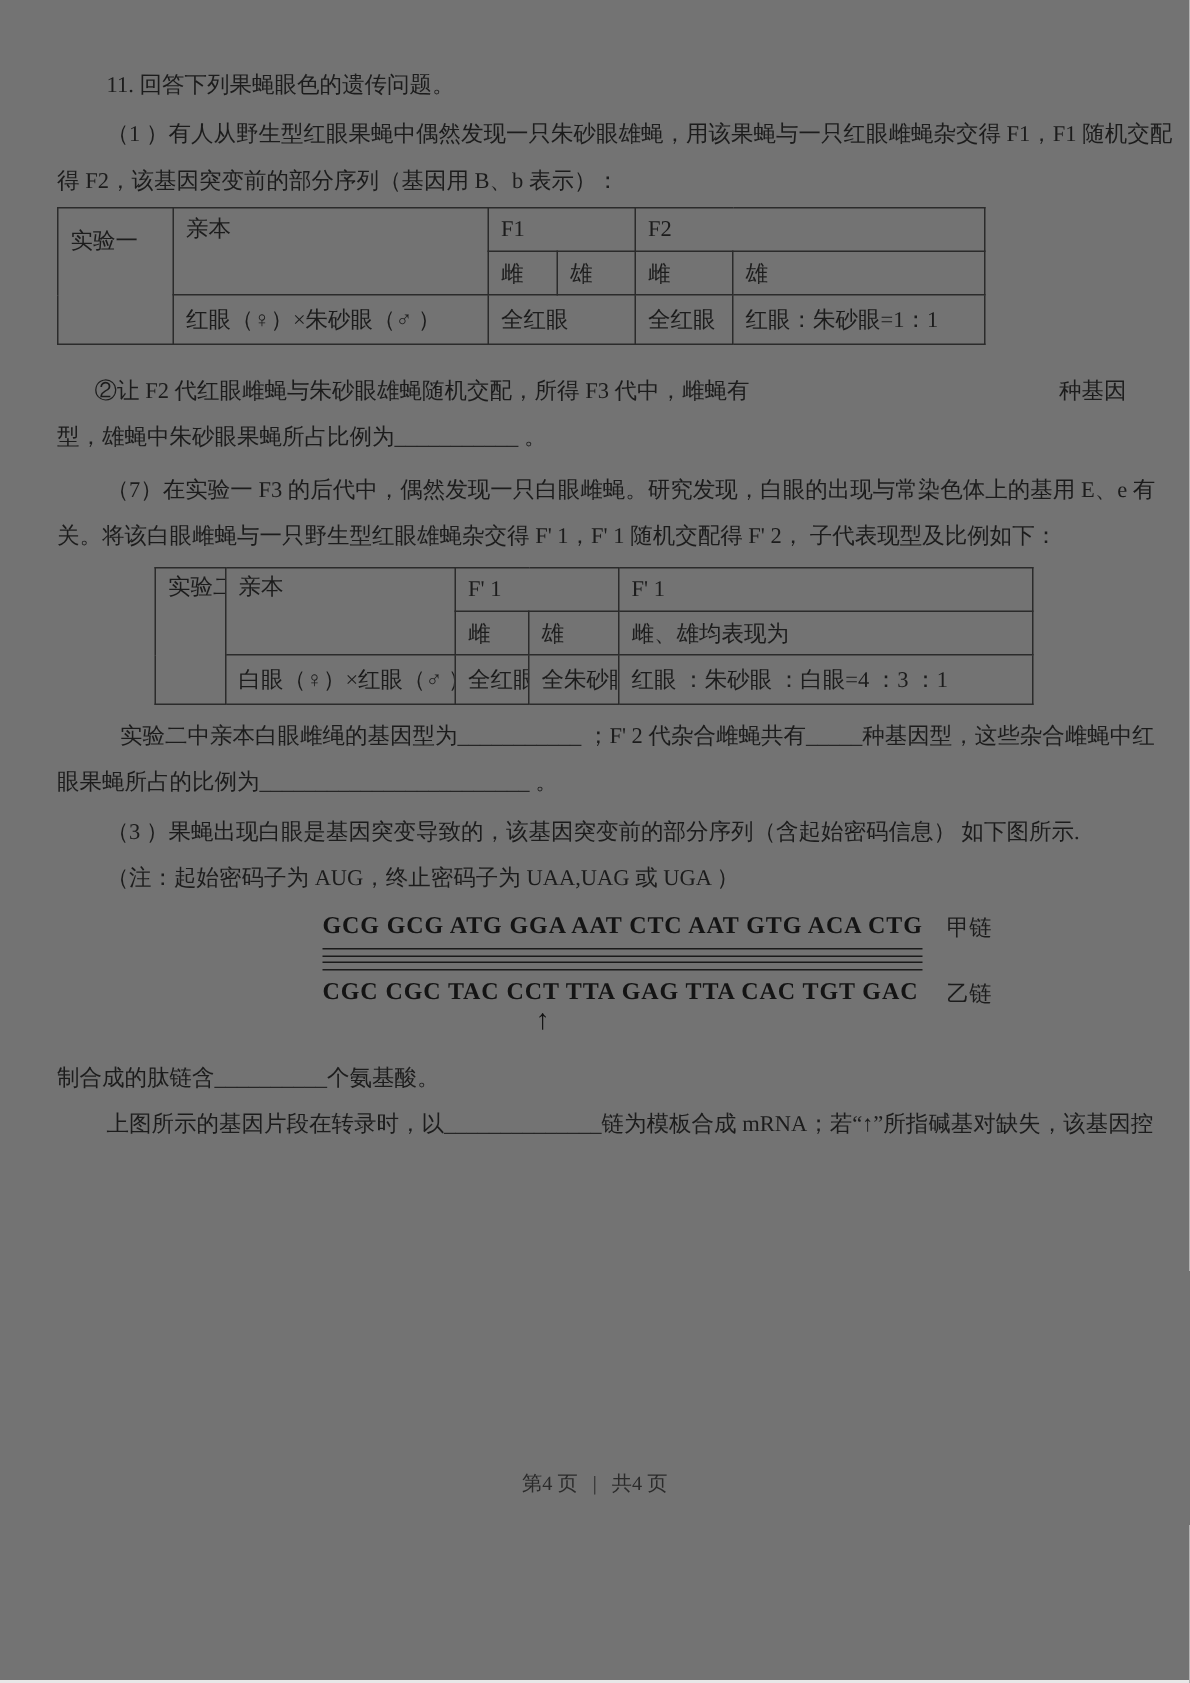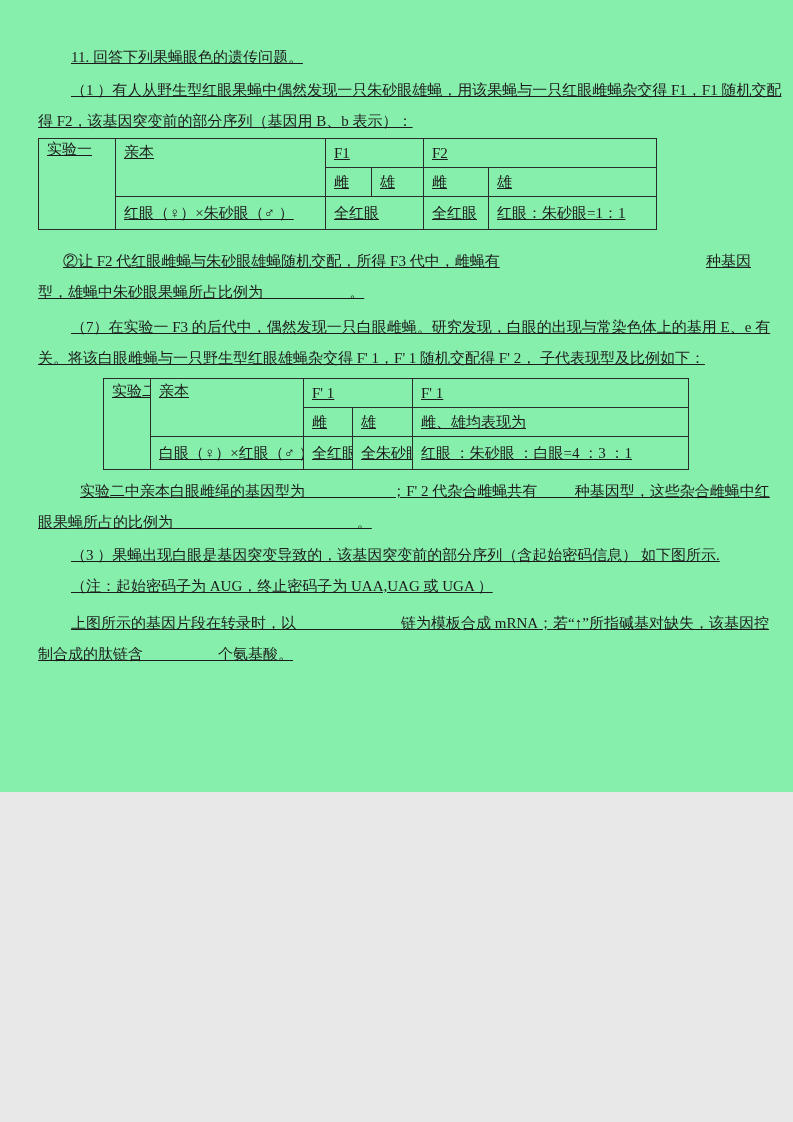--- a/index.html
+++ b/index.html
@@ -1,25 +1,24 @@
 <!DOCTYPE html>
 <html><head>
 <meta charset="utf-8">
 <style>
   html,body{margin:0;padding:0;background:#e8e8e8;}
   .page{
     position:relative;
-    width:793px;height:792px;
-    background:#86efac;
+    width:793px;height:1120px;
+    background:#737373;
     box-sizing:border-box;
     padding:42px 38px 0 38px;
     font-family:"Liberation Serif","DejaVu Serif",serif;
     color:#1c1c1c;
     overflow:hidden;
-    text-decoration:underline;
   }
   .line{font-size:15px;line-height:31px;white-space:nowrap;}
   .ind2{padding-left:33px;}
   .ind25{padding-left:42px;}
   .ind15{padding-left:25px;}
   .split{display:flex;justify-content:space-between;padding-left:25px;padding-right:4px;margin-top:16px;}
   table{border-collapse:collapse;table-layout:fixed;}
   .tbl td{
     border:1.6px solid #2b2b2b;
     font-size:15px;
@@ -96,21 +95,21 @@
     <colgroup>
       <col style="width:77px">
         <col style="width:210px">
         <col style="width:46px">
       <col style="width:52px">
         <col style="width:65px">
         <col style="width:168px">
     </colgroup>
     <tbody>
         <tr class="rowh1">
-      <td rowspan="3" style="vertical-align:top;padding-top:1px;">实验一</td>
+      <td rowspan="3" style="vertical-align:top;padding-top:12px;">实验一</td>
       <td rowspan="2" style="vertical-align:top;padding-top:4px;">亲本</td>
       <td colspan="2">F1</td>
       <td colspan="2">F2</td>
     </tr>
     <tr class="rowh2">
       <td>雌</td>
       <td>雄</td>
       <td>雌</td>
       <td>雄</td>
     </tr>
@@ -165,23 +164,37 @@
     </table>
 
   <div class="mt6">
     <div class="line ind25">实验二中亲本白眼雌绳的基因型为___________ ；F'  2 代杂合雌蝇共有_____种基因型，这些杂合雌蝇中红</div>
     <div class="line">眼果蝇所占的比例为________________________ 。</div>
   </div>
 
   <div class="line ind2 mt2">（3 ）果蝇出现白眼是基因突变导致的，该基因突变前的部分序列（含起始密码信息） 如下图所示.</div>
   <div class="line ind2">（注：起始密码子为 AUG，终止密码子为 UAA,UAG 或 UGA ）</div>
 
+  <div class="dna">
+    <span class="seq">GCG GCG ATG GGA AAT CTC AAT GTG ACA CTG</span>
+    <span class="strand-label">甲链</span>
+    <div class="backbone">
+      <div class="bline"></div>
+      <div class="bline"></div>
+    </div>
+    <span></span>
+    <span class="seq">CGC CGC TAC CCT TTA GAG TTA CAC TGT GAC</span>
+    <span class="strand-label">乙链</span>
+    <div class="arrow-row">
+      <span class="mut-arrow">↑</span>
+    </div>
+  </div>
 
   <div class="mt6">
+    <div class="line">制合成的肽链含__________个氨基酸。</div>
     <div class="line ind2">上图所示的基因片段在转录时，以______________链为模板合成 mRNA；若“↑”所指碱基对缺失，该基因控</div>
-    <div class="line">制合成的肽链含__________个氨基酸。</div>
   </div>
 
   <div class="footer">
     <span>第4 页</span><span>|</span><span>共4 页</span>
   </div>
 
 </div>
 
 </body></html>

